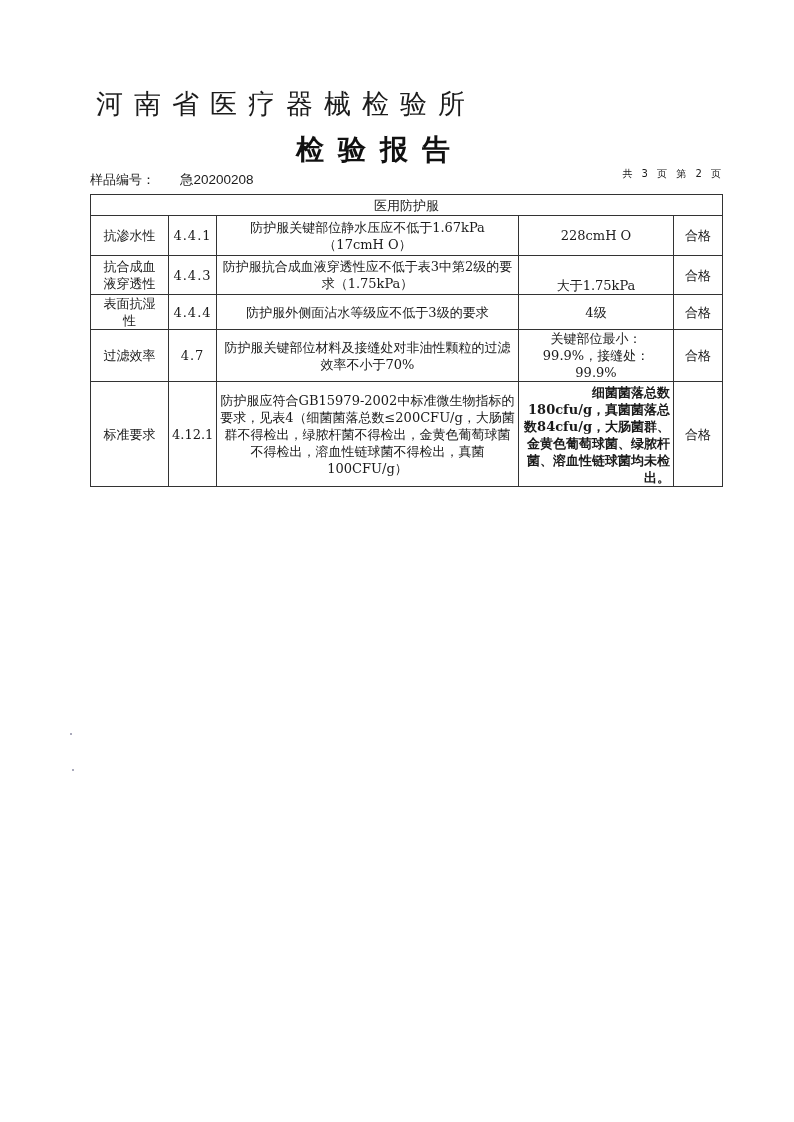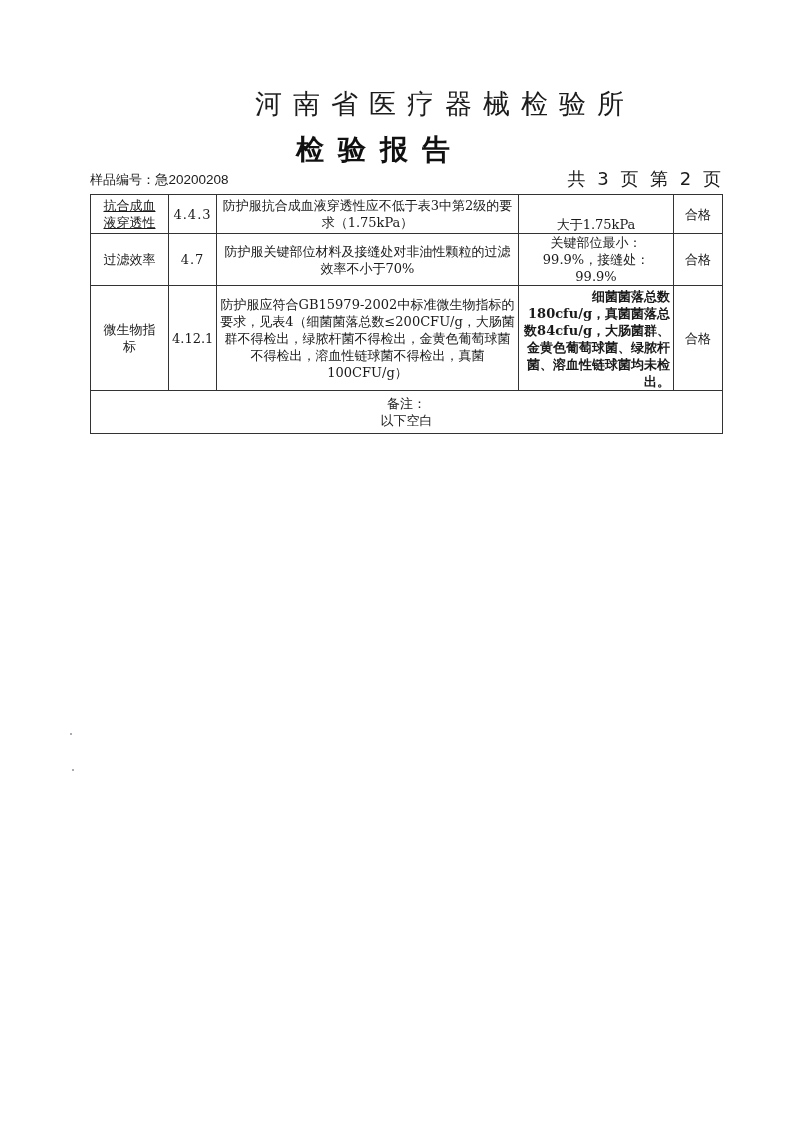--- a/index.html
+++ b/index.html
@@ -2,36 +2,36 @@
 <html><head>
 <meta charset="utf-8">
 <style>
   html, body { margin: 0; padding: 0; }
   body {
     width: 794px; height: 1122px; background: #ffffff; position: relative;
     font-family: "DejaVu Serif", "Liberation Serif", serif; color: #1a1a1a;
     overflow: hidden;
   }
   .org-title {
-    position: absolute; left: 0; width: 794px; top: 86px; text-align: center;
+    position: absolute; left: 0; width: 794px; top: 86px; 
     font-family: "DejaVu Sans", sans-serif; font-size: 27px; letter-spacing: 11px;
     font-weight: normal; color: #1c1c1c; padding-left: 96px; box-sizing: border-box;
   }
   .report-title {
     position: absolute; left: 0; width: 728px; top: 131px; text-align: center;
     font-family: "DejaVu Sans", sans-serif; font-size: 28px; font-weight: bold;
     letter-spacing: 14px; padding-left: 32px; box-sizing: border-box; color: #111;
   }
   .sample-no {
     position: absolute; left: 90px; top: 171px; font-size: 13px;
     font-family: "DejaVu Sans", sans-serif;
   }
-  .sample-no .val { font-family: "Liberation Sans", sans-serif; font-size: 13.5px; }
+  .sample-no .val { font-family: "Liberation Sans", sans-serif; font-size: 13.5px; margin-left: 25px; }
   .page-info {
-    position: absolute; right: 70px; top: 167px; font-size: 18px;
+    position: absolute; right: 70px; top: 167px; font-size: 10px;
     font-family: "DejaVu Sans", sans-serif; letter-spacing: 3px;
   }
   table.report {
     position: absolute; left: 90px; top: 194px; width: 632px;
     border-collapse: collapse; table-layout: fixed;
     border: 1.5px solid #222;
   }
   table.report td {
     border: 1px solid #333; padding: 0 3px; font-size: 13px; line-height: 17px;
     vertical-align: middle; text-align: center; color: #1a1a1a;
@@ -59,46 +59,57 @@
 
 <table class="report">
   <colgroup>
     <col style="width:78px">
     <col style="width:48px">
     <col style="width:302px">
     <col style="width:155px">
     <col style="width:49px">
   </colgroup>
   <tbody>
+      <tr>
+    <td class="cat" colspan="5">医用防护服</td>
+  </tr>
 
+  <tr style="height:40px">
+    <td class="item">抗渗水性</td>
+    <td class="clause">4.4.1</td>
+    <td class="req">防护服关键部位静水压应不低于1.67kPa（17cmH O）</td>
+    <td class="result">228cmH O</td>
+    <td class="concl">合格</td>
+  </tr>
   <tr style="height:36px">
-    <td class="item" style="padding:0 8px;text-decoration:underline;">抗合成血液穿透性</td>
+    <td class="item" style="padding:0 8px;">抗合成血液穿透性</td>
     <td class="clause">4.4.3</td>
     <td class="req">防护服抗合成血液穿透性应不低于表3中第2级的要求（1.75kPa）</td>
     <td class="result" style="vertical-align:top;padding-top:21px;">大于1.75kPa</td>
+    <td class="concl">合格</td>
+  </tr>
+  <tr style="height:34px">
+    <td class="item" style="padding:0 8px;">表面抗湿性</td>
+    <td class="clause">4.4.4</td>
+    <td class="req">防护服外侧面沾水等级应不低于3级的要求</td>
+    <td class="result">4级</td>
     <td class="concl">合格</td>
   </tr>
   <tr style="height:43px">
     <td class="item">过滤效率</td>
     <td class="clause">4.7</td>
     <td class="req">防护服关键部位材料及接缝处对非油性颗粒的过滤效率不小于70%</td>
     <td class="result" style="padding:0 16px;">关键部位最小：99.9%，接缝处：99.9%</td>
     <td class="concl">合格</td>
   </tr>
   <tr style="height:95px">
-    <td class="item" style="padding:0 8px;">微生物指标</td>
+    <td class="item" style="padding:0 8px;">标准要求</td>
     <td class="clause" style="letter-spacing:0;">4.12.1</td>
     <td class="req">防护服应符合GB15979-2002中标准微生物指标的要求，见表4（细菌菌落总数≤200CFU/g，大肠菌群不得检出，绿脓杆菌不得检出，金黄色葡萄球菌不得检出，溶血性链球菌不得检出，真菌100CFU/g）</td>
     <td class="result" style="text-align:right;vertical-align:top;padding-top:2px;font-weight:bold;">细菌菌落总数180cfu/g，真菌菌落总数84cfu/g，大肠菌群、金黄色葡萄球菌、绿脓杆菌、溶血性链球菌均未检出。</td>
     <td class="concl" style="vertical-align:middle;padding-top:0;">合格</td>
   </tr>
 
-  <tr>
-    <td class="remarks" colspan="5">
-      <div>备注：</div>
-      <div>以下空白</div>
-    </td>
-  </tr>
 </tbody>
   </table>
 
 <div class="dot" style="left:70px;top:733px;"></div>
 <div class="dot" style="left:72px;top:769px;"></div>
 
 </body></html>

